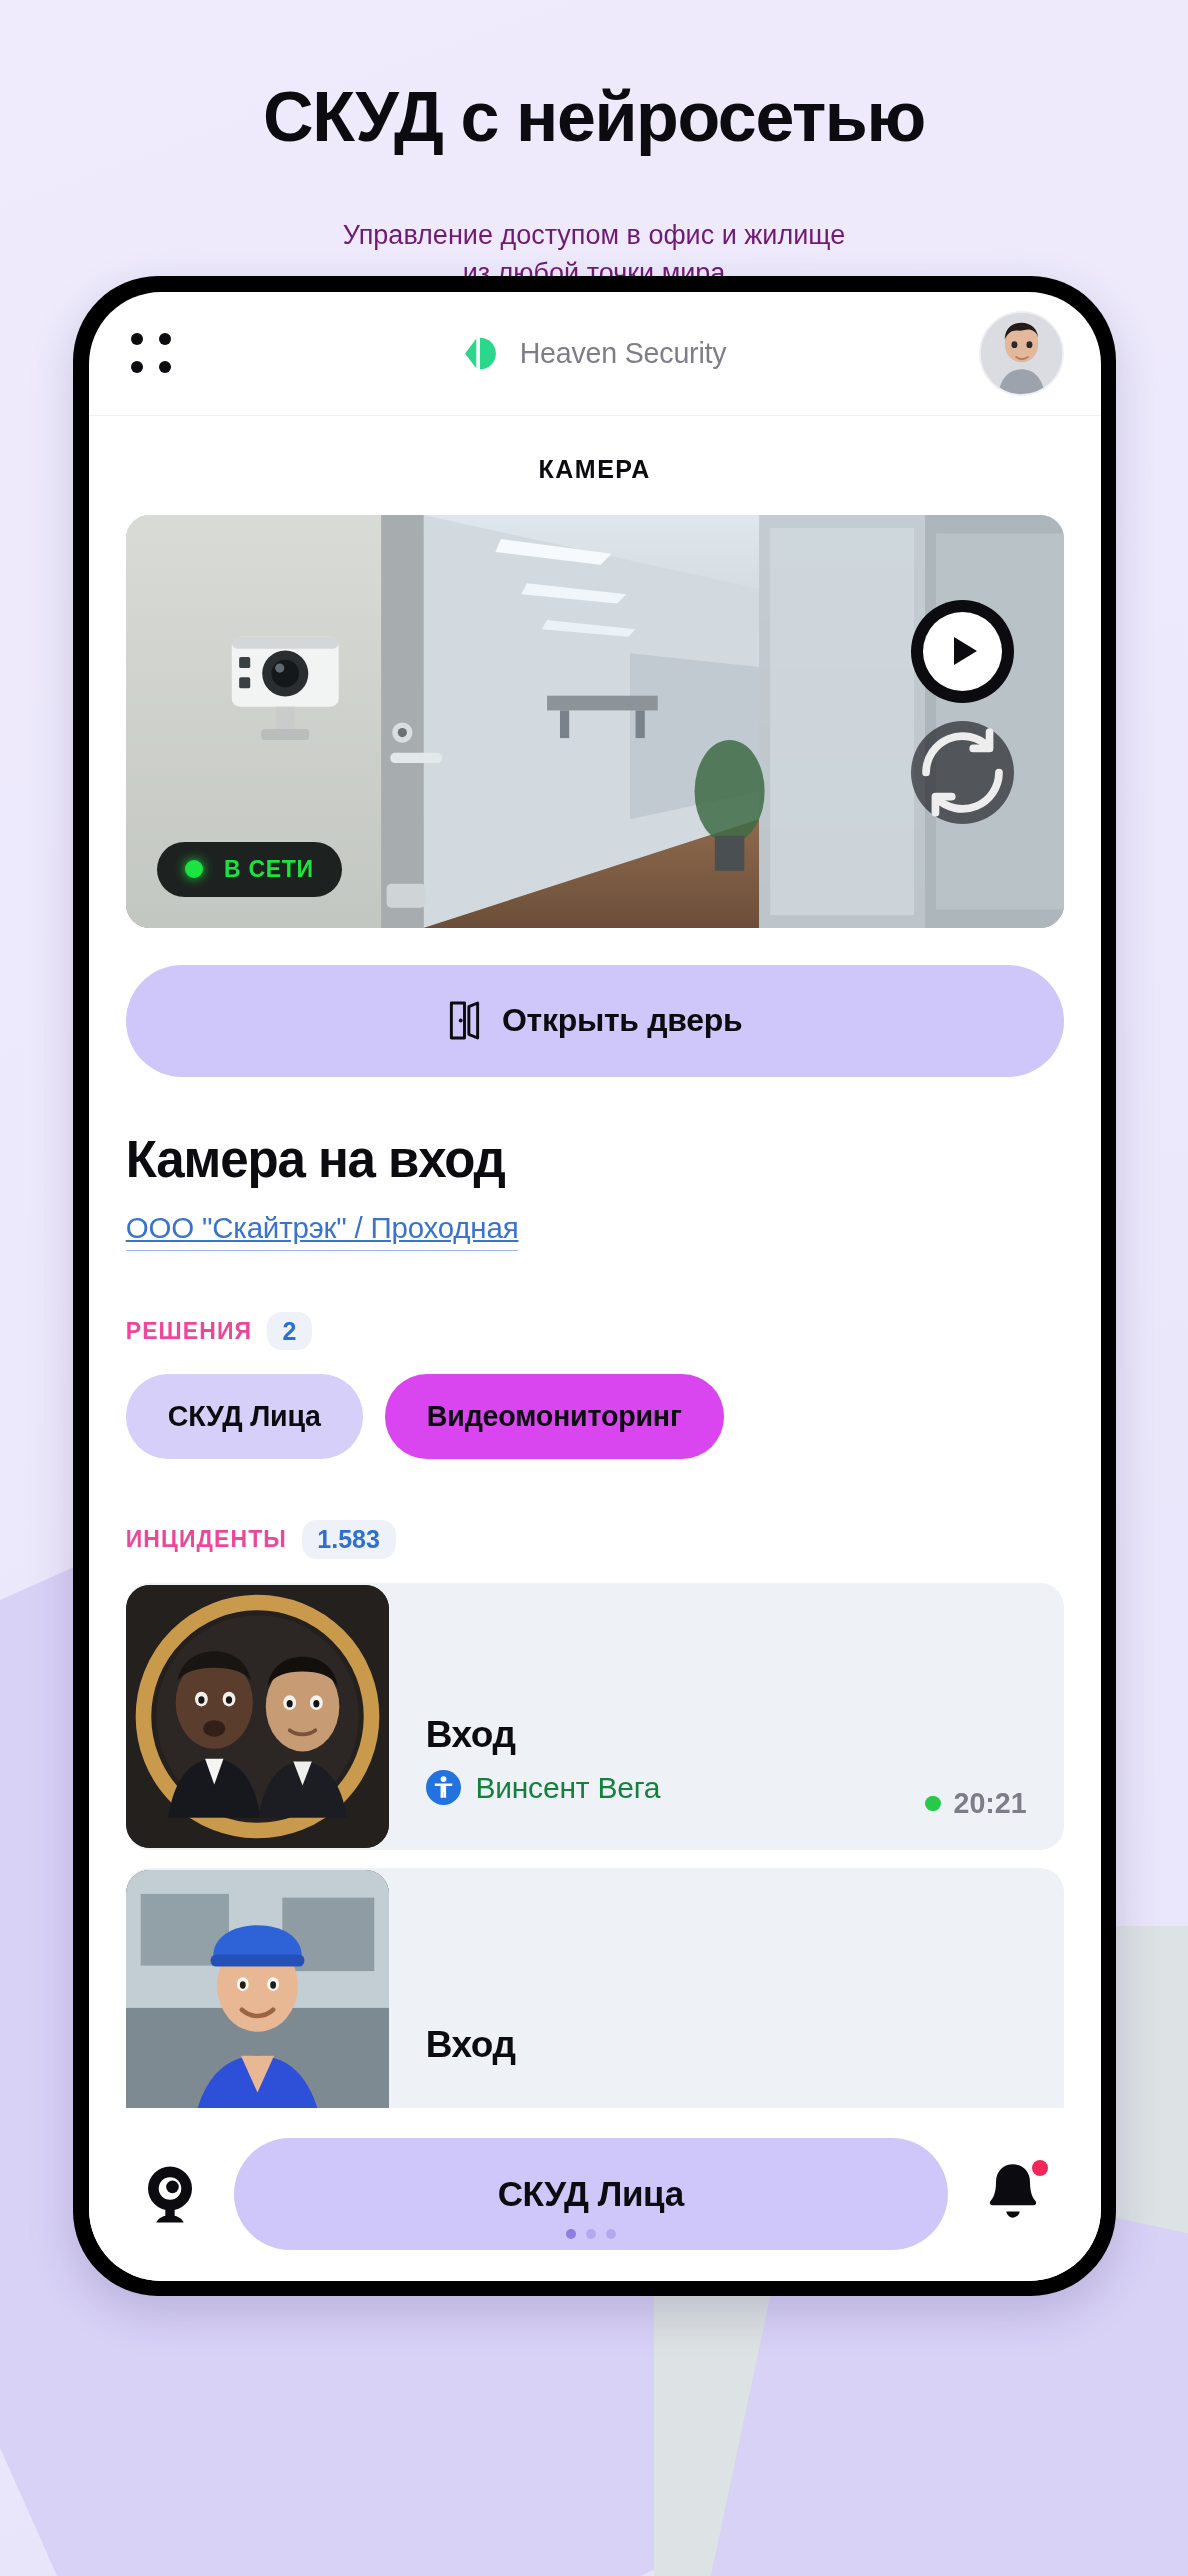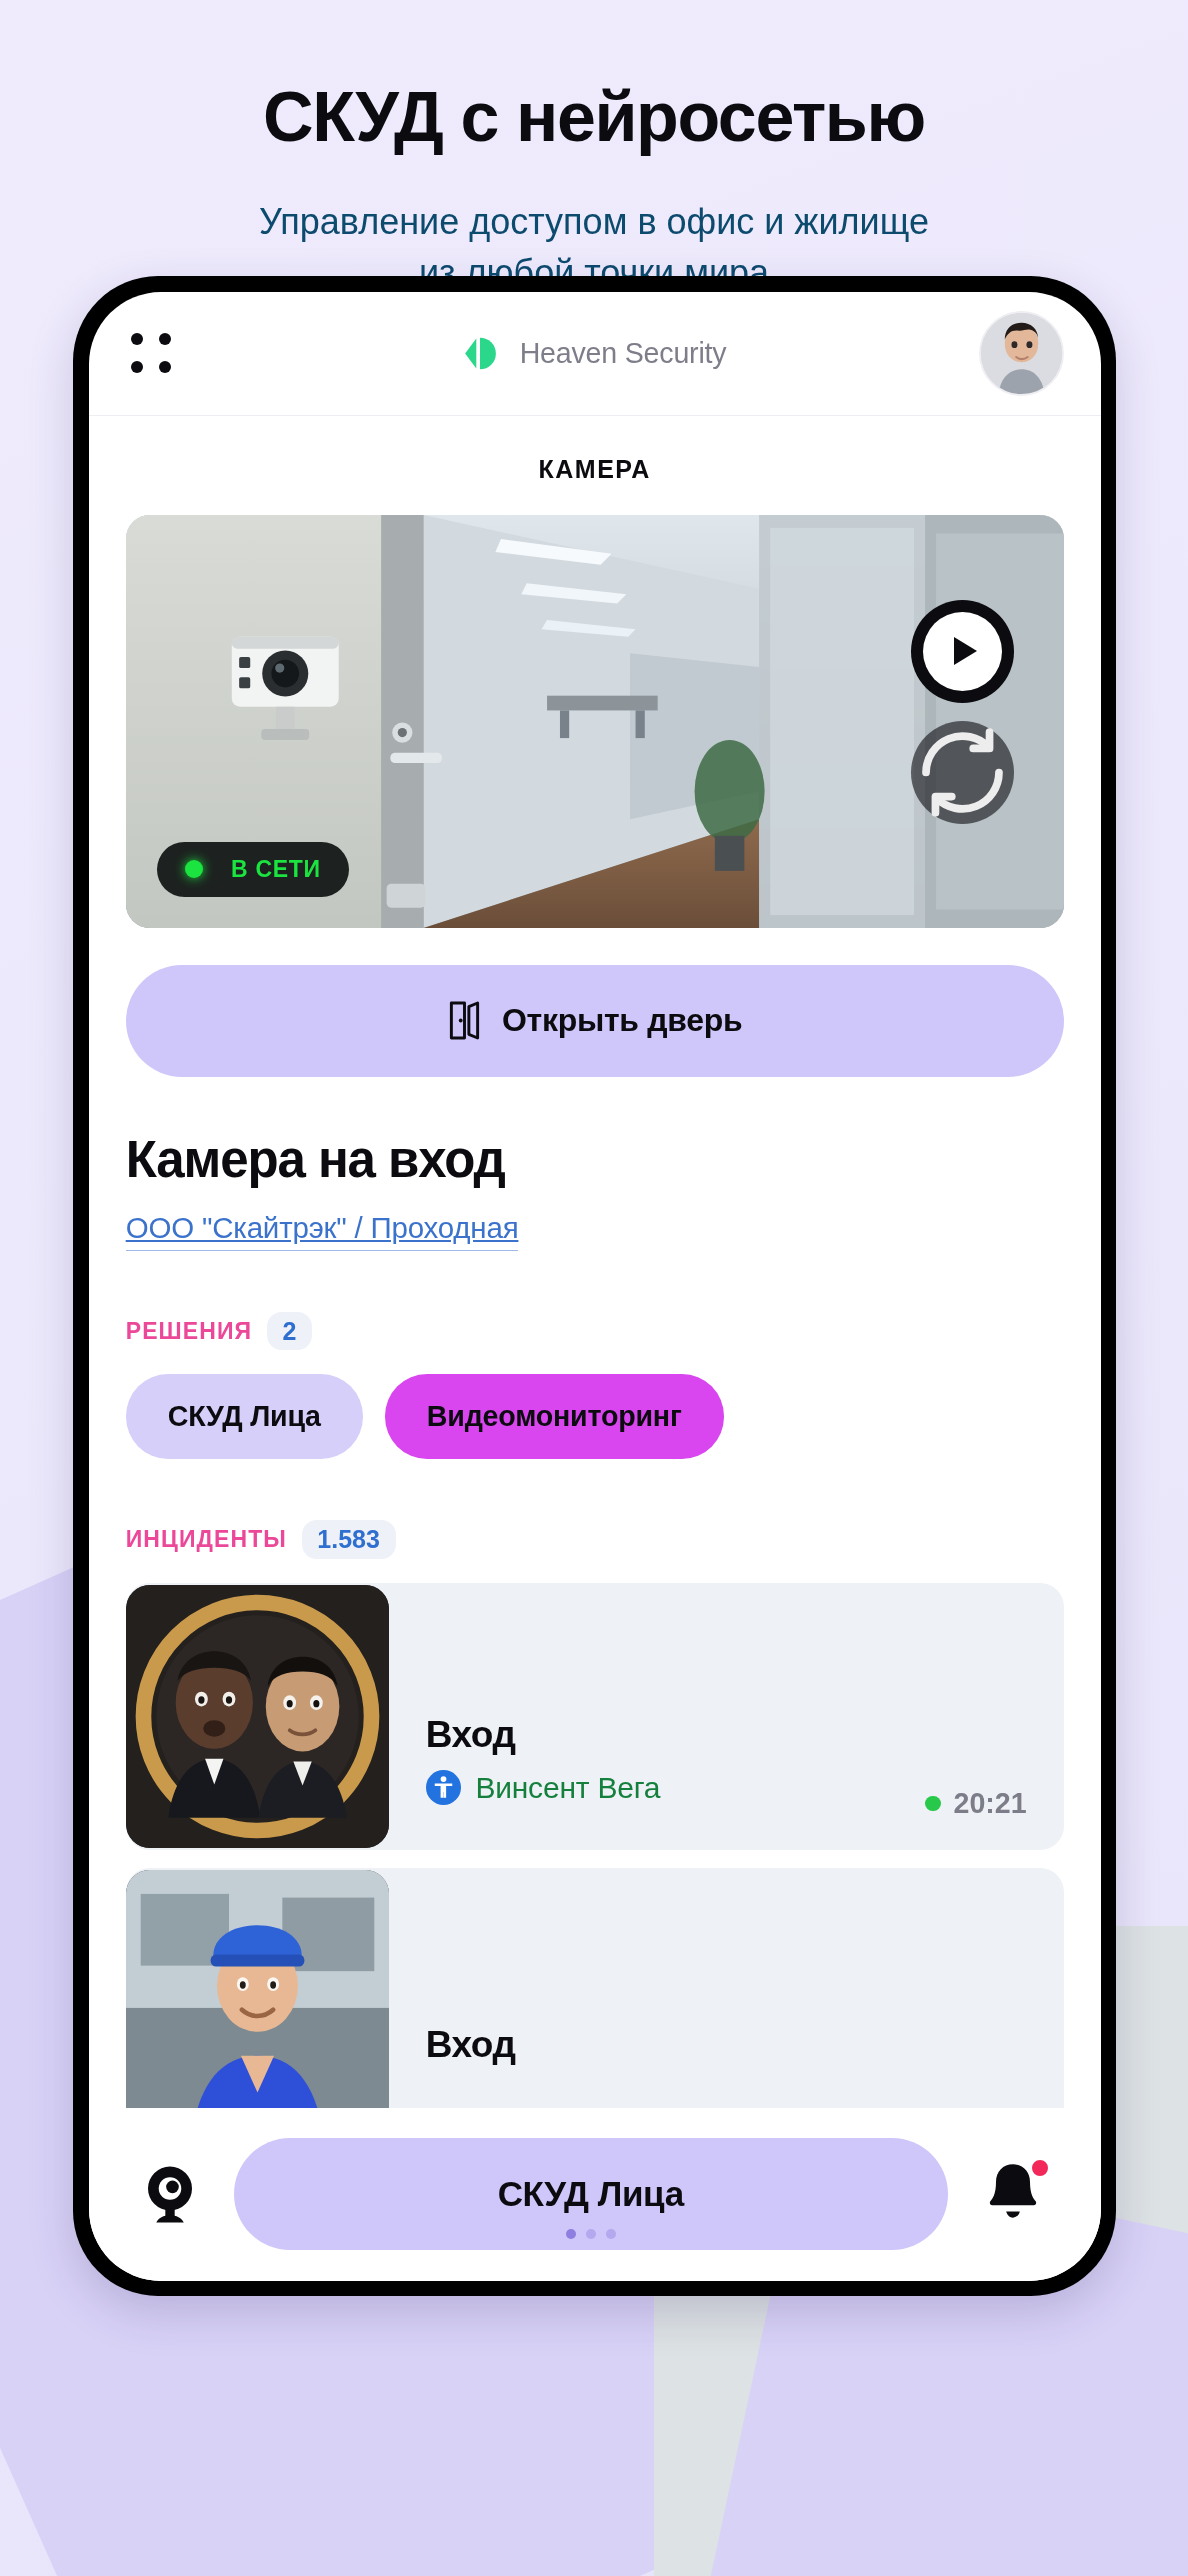--- a/index.html
+++ b/index.html
@@ -30,22 +30,22 @@
   }
 
   
   .hero { position:absolute; left:0; right:0; top:0; text-align:center; }
   .hero-title {
     margin-top:81px;
     font-size:70px; font-weight:bold; letter-spacing:-1.4px;
     color:#0B0B10; line-height:1.05;
   }
   .hero-sub {
-    margin-top:41px;
-    font-size:36px; color:#0c4a6e; line-height:1.42; font-weight:400;
+    margin-top:61px;
+    font-size:27px; color:#701a75; line-height:1.42; font-weight:400;
   }
 
   
   .phone {
     position:absolute; left:73px; top:276px;
     width:1043px; height:2020px;
   }
   .phone-frame {
     position:absolute; left:0; top:0; width:100%; height:100%;
     background:#000; border-radius:85px;
@@ -108,21 +108,21 @@
     border-left:23px solid #0B0B10;
     border-top:14px solid transparent; border-bottom:14px solid transparent;
   }
   .rot-btn {
     position:absolute; right:50px; top:206px; width:103px; height:103px;
     border-radius:50%; background:rgba(20,20,24,.62);
     display:flex; align-items:center; justify-content:center;
   }
   .online-badge {
     position:absolute; left:31px; bottom:31px; height:55px;
-    display:flex; align-items:center; gap:28px; padding:0 28px;
+    display:flex; align-items:center; gap:21px; padding:0 28px;
     background:#1D2220; border-radius:28px;
   }
   .online-dot { width:18.4px; height:18.4px; border-radius:50%; background:#1BE33F; box-shadow:0 0 11px #1BE33F; }
   .online-text { font-size:23px; font-weight:bold; color:#1BE33F; letter-spacing:0.7px; }
 
   
   .open-door {
     margin:37px 37px 0; height:112px; border-radius:56px;
     background:#CFC6FA; display:flex; align-items:center; justify-content:center;
     gap:20px;

